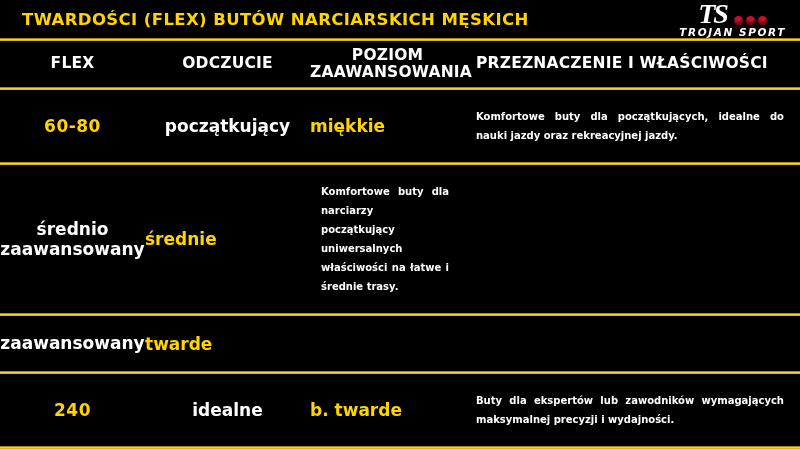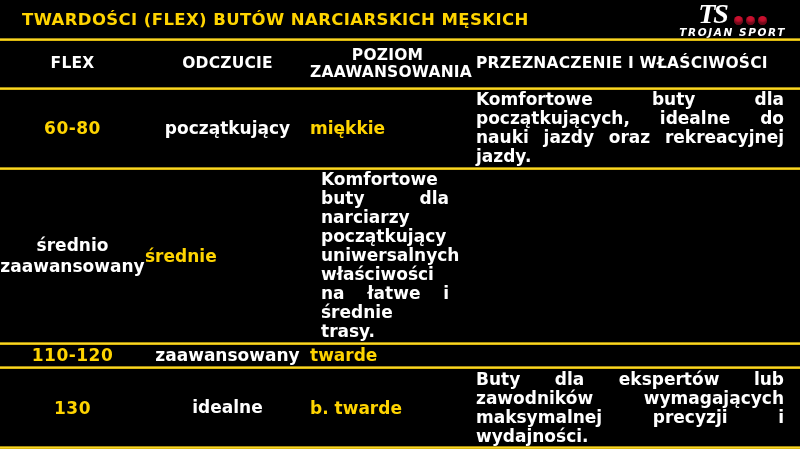--- a/index.html
+++ b/index.html
@@ -53,21 +53,21 @@
     color:#fff; font-weight:bold; font-size:15.5px;
     text-align:center; line-height:1.12; letter-spacing:0.2px;
   }
   .header-cell.left { text-align:left; padding-left:11px; }
 
   .data-row { flex:1 1 auto; }
   .cell-flex   { color:#ffd400; font-weight:bold; font-size:17px; text-align:center; letter-spacing:0.5px; }
   .cell-level  { color:#fff;    font-weight:bold; font-size:17px; text-align:center; line-height:1.2; }
   .cell-feel   { color:#ffd400; font-weight:bold; font-size:17px; text-align:left; }
   .cell-desc   {
-    color:#fff; font-weight:bold; font-size:17px; line-height:19px;
+    color:#fff; font-weight:bold; font-size:10px; line-height:19px;
     text-align:justify; padding:0 16px 0 11px;
   }
 </style>
 </head>
 <body>
 
 <div class="stage">
 
   <div class="titlebar">
     <div class="page-title">TWARDOŚCI (FLEX) BUTÓW NARCIARSKICH MĘSKICH</div>
@@ -106,29 +106,28 @@
 
   <div class="grid-row data-row">
     <div class="cell-level">średnio zaawansowany</div>
     <div class="cell-feel">średnie</div>
     <div class="cell-desc">Komfortowe buty dla narciarzy początkujący uniwersalnych właściwości na łatwe i średnie trasy.</div>
   </div>
 
   <div class="sep"></div>
 
   <div class="grid-row data-row">
-    <div class="cell-flex">110-120</div>
     <div class="cell-level">zaawansowany</div>
     <div class="cell-feel">twarde</div>
   </div>
 
   <div class="sep"></div>
 
   <div class="grid-row data-row">
-    <div class="cell-flex">130</div>
+    <div class="cell-flex">240</div>
     <div class="cell-level">idealne</div>
     <div class="cell-feel">b. twarde</div>
     <div class="cell-desc">Buty dla ekspertów lub zawodników wymagających maksymalnej precyzji i wydajności.</div>
   </div>
 
   <div class="sep"></div>
 
 </div>
 
 </body></html>

